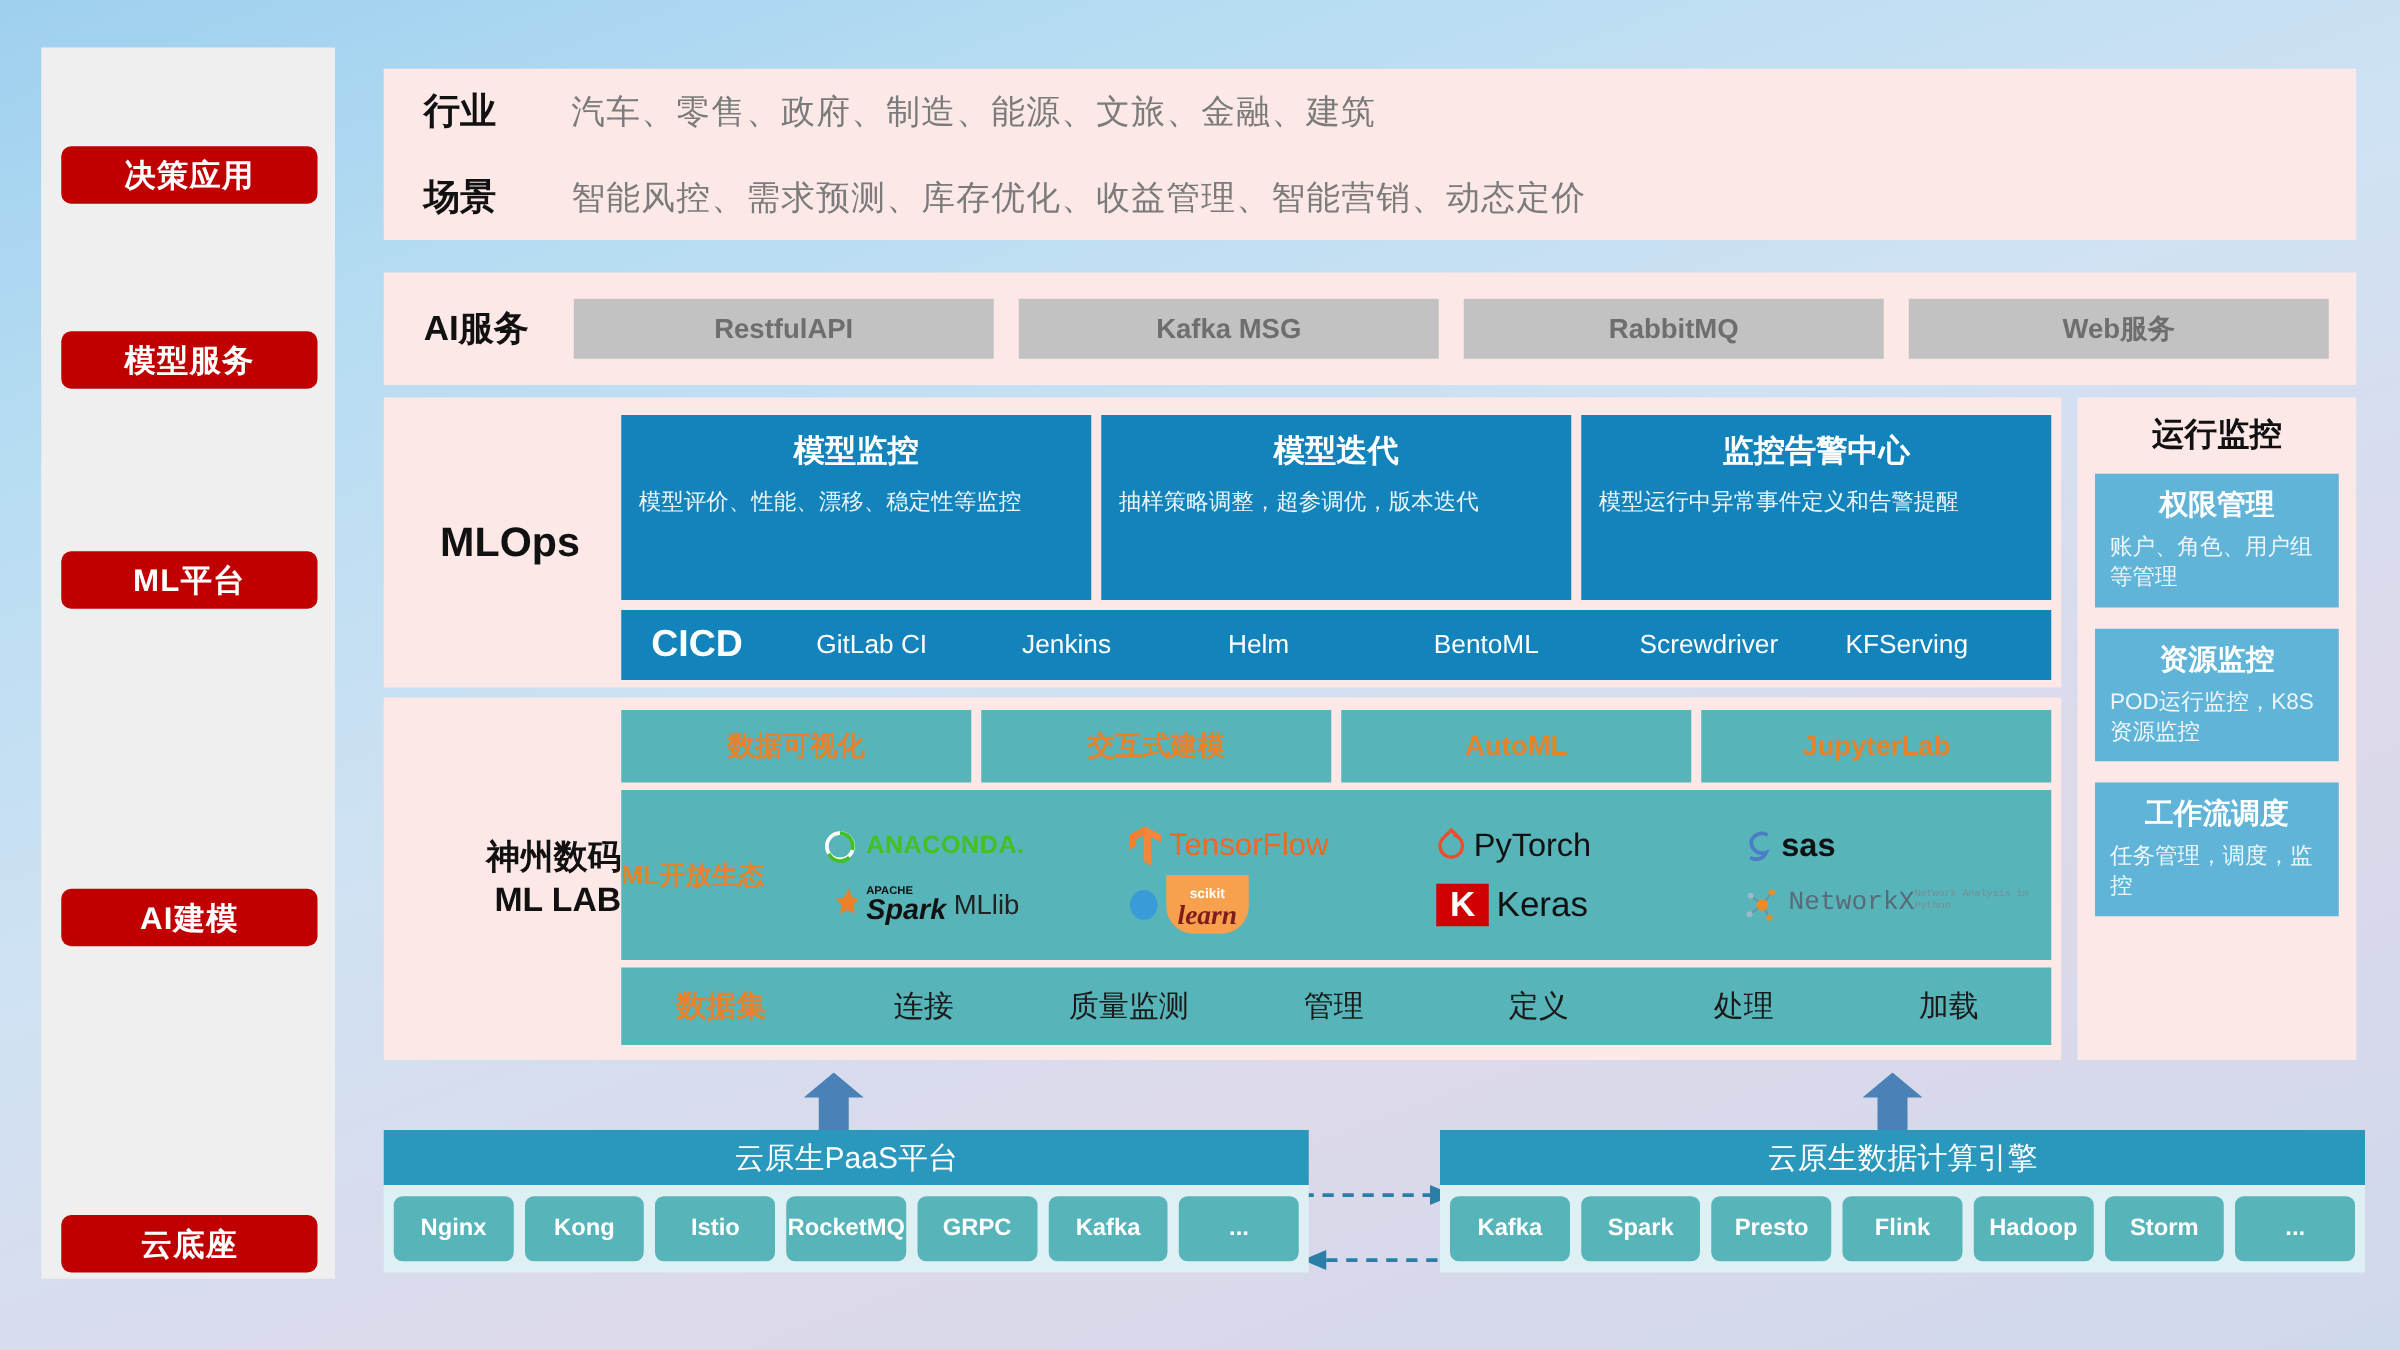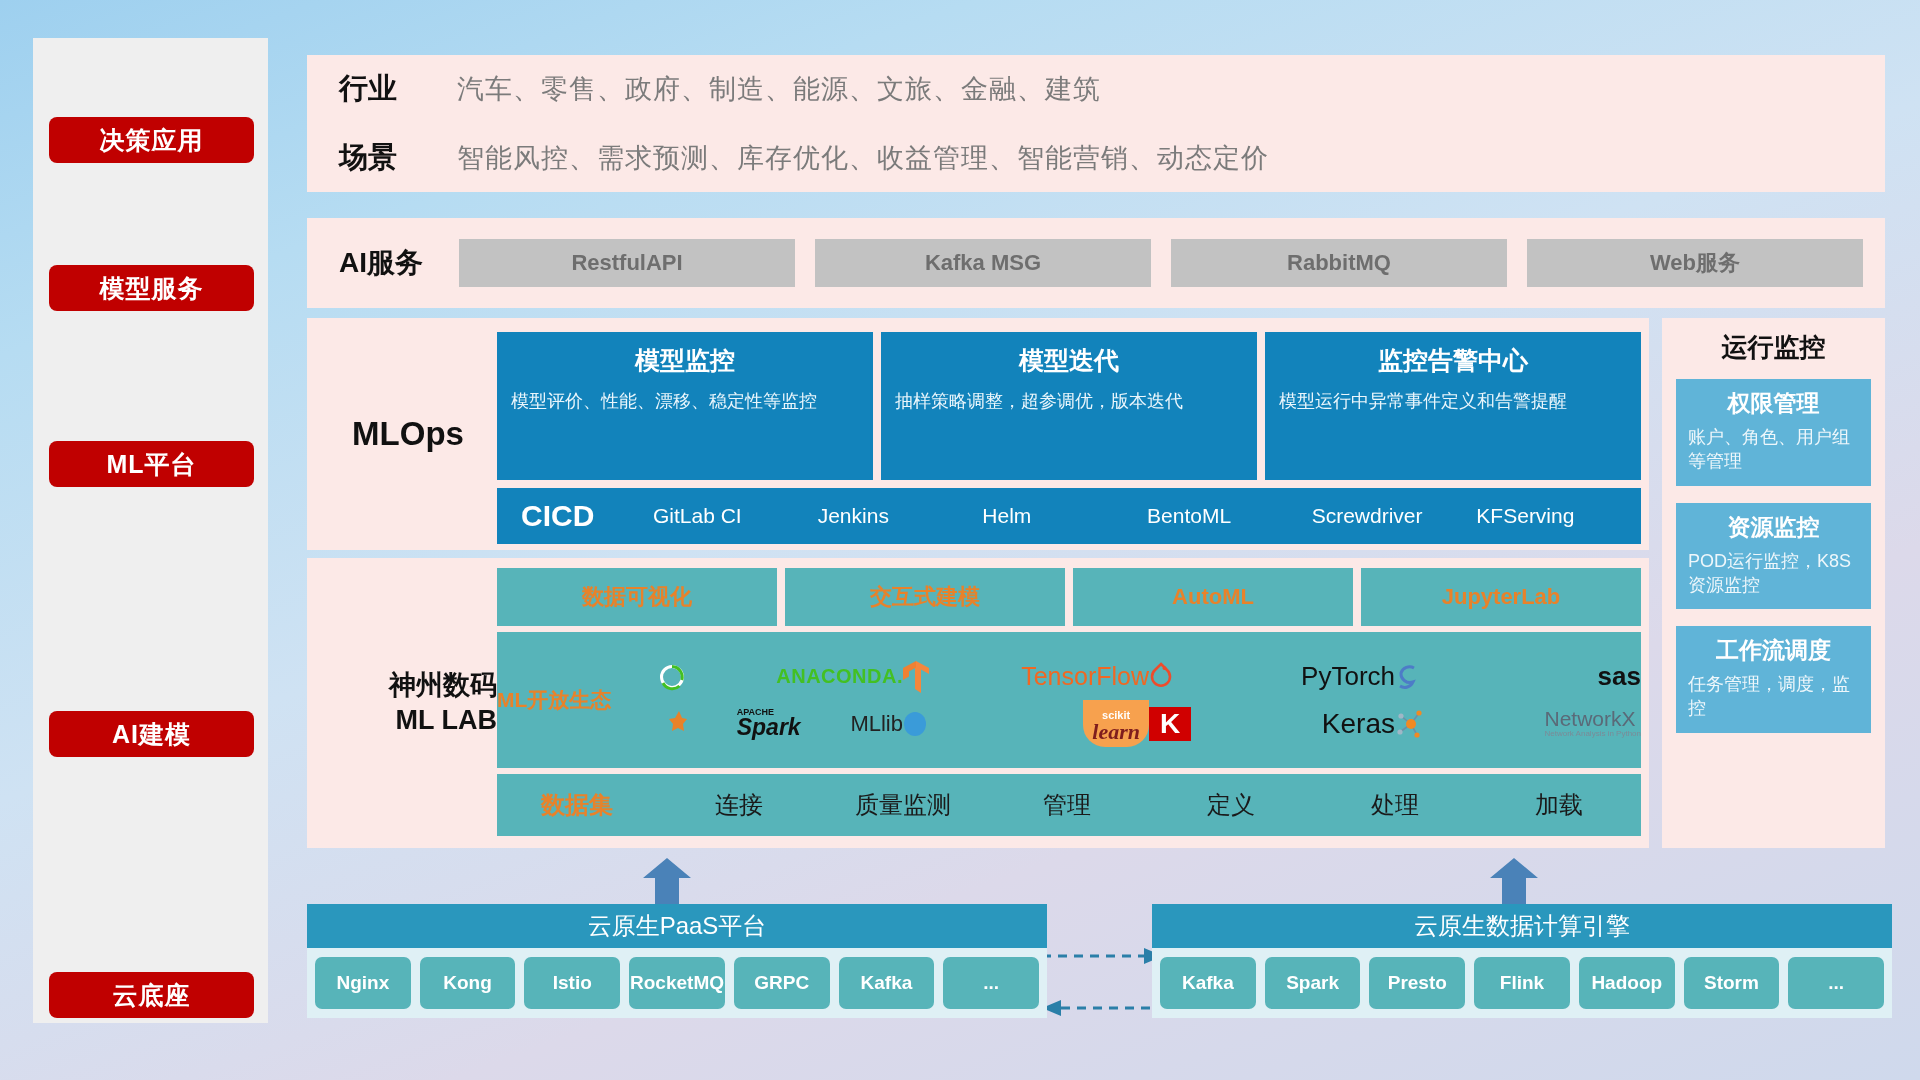--- a/index.html
+++ b/index.html
@@ -81,21 +81,21 @@
   .tool-chip {
     flex: 1; background: #57b4b9; color: #e8822a; font-size: 22px; font-weight: bold;
     display: flex; align-items: center; justify-content: center;
   }
   #mllab-eco {
     position: absolute; left: 190px; top: 74px; right: 8px; height: 136px;
     background: #57b4b9; display: flex; align-items: center;
   }
   #eco-label { width: 160px; flex: none; color: #e8822a; font-size: 21px; font-weight: bold; text-align: left; }
   #eco-grid { flex: 1; display: grid; grid-template-columns: repeat(4, 1fr); grid-template-rows: 1fr 1fr; align-items: center; }
-  .logo-cell { display: flex; align-items: center; justify-content: space-between; gap: 6px; height: 100%; }
+  .logo-cell { display: flex; align-items: center; justify-content: flex-start; gap: 6px; height: 100%; }
   #mllab-data {
     position: absolute; left: 190px; top: 216px; right: 8px; height: 62px;
     background: #57b4b9; display: flex; align-items: center;
   }
   #data-label { width: 160px; flex: none; color: #e8822a; font-size: 24px; font-weight: bold; text-align: center; }
   #data-items { flex: 1; display: flex; }
   .data-item { flex: 1; text-align: center; color: #1a1a1a; font-size: 24px; }
 
   
   #panel-monitor { left: 1662px; top: 318px; width: 223px; height: 530px; }
@@ -275,21 +275,21 @@
           <line x1="16" y1="16" x2="6" y2="8" stroke="#6b8fa8" stroke-width="1.6"></line>
           <line x1="16" y1="16" x2="24" y2="5" stroke="#6b8fa8" stroke-width="1.6"></line>
           <line x1="16" y1="16" x2="5" y2="24" stroke="#6b8fa8" stroke-width="1.6"></line>
           <line x1="16" y1="16" x2="22" y2="27" stroke="#6b8fa8" stroke-width="1.6"></line>
           <circle cx="16" cy="16" r="5" fill="#f08a24"></circle>
           <circle cx="6" cy="8" r="2.6" fill="#9fb7c6"></circle>
           <circle cx="24" cy="5" r="2.6" fill="#f08a24"></circle>
           <circle cx="5" cy="24" r="2.6" fill="#9fb7c6"></circle>
           <circle cx="22" cy="27" r="2.6" fill="#f08a24"></circle>
         </svg>
-        <span style="display:flex;flex-direction:column;line-height:1.05;">
+        <span style="display:flex;line-height:1.05;font-family:Liberation Mono, monospace;">
           <span style="color:#5a6a78;font-size:21px;">NetworkX</span>
           <span style="color:#7b8b97;font-size:8px;">Network Analysis in Python</span>
         </span>
       </div>
 
     </div>
   </div>
 
   <div id="mllab-data">
     <div id="data-label">数据集</div>

